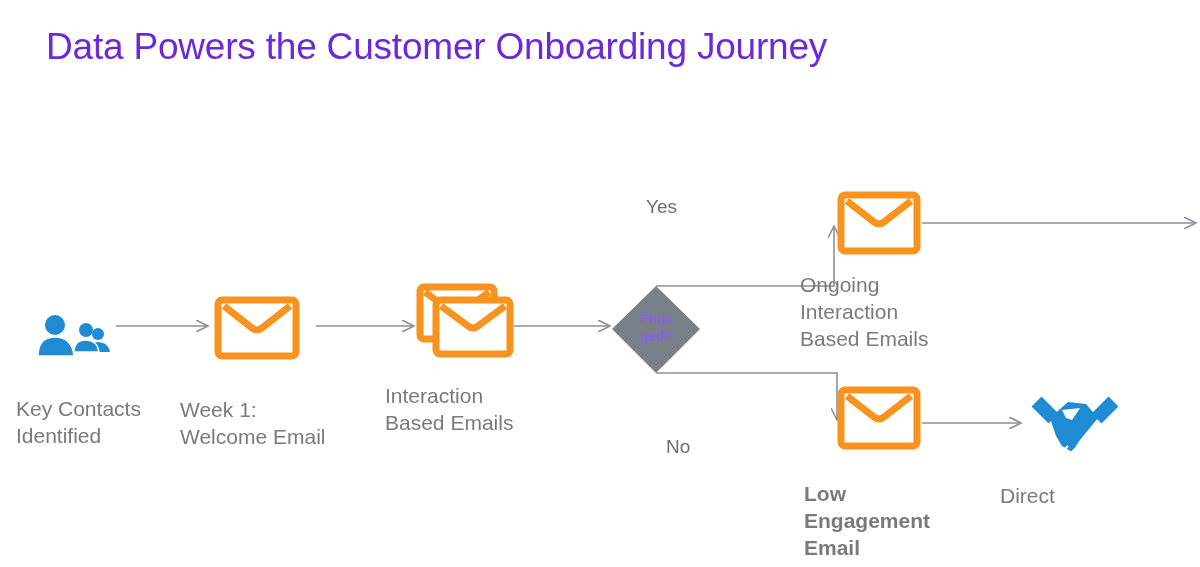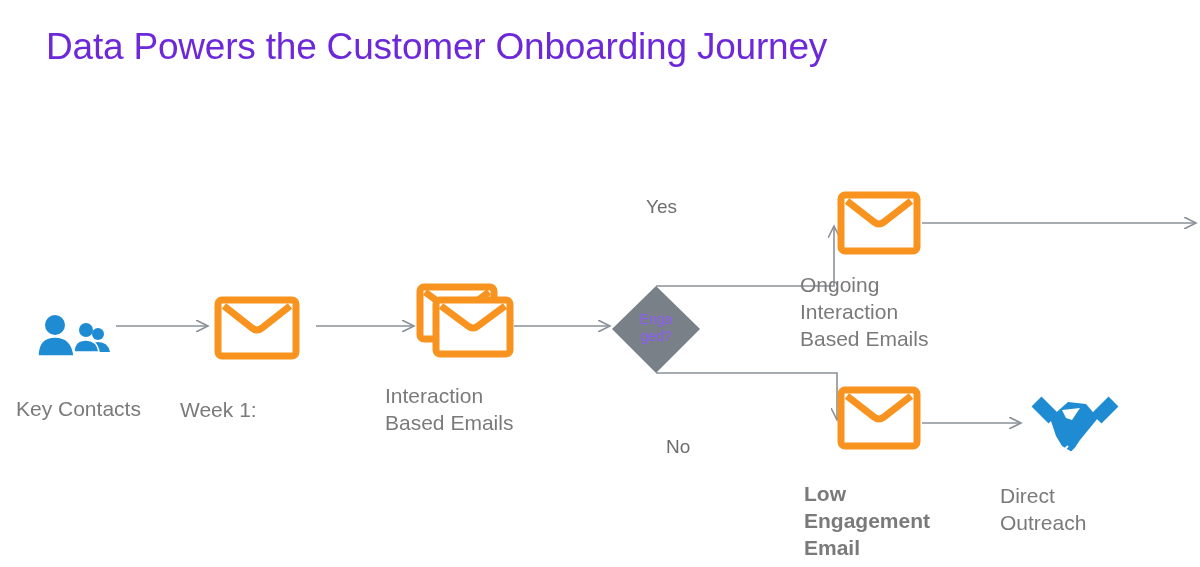--- a/index.html
+++ b/index.html
@@ -79,24 +79,26 @@
 <div class="branch" style="left:646px; top:196px;">Yes</div>
 <div class="branch" style="left:666px; top:436px;">No</div>
 
 <div class="dtext" style="left:626px; top:311px;">
   <div>Enga</div>
   <div>ged?</div>
 </div>
 
 <div class="lbl" style="left:16px; width:160px; top:395px;">
   <div>Key Contacts</div>
+  <div>Identified</div>
 </div>
 
 <div class="lbl" style="left:180px; width:170px; top:396px;">
   <div>Week 1:</div>
+  <div>Welcome Email</div>
 </div>
 
 <div class="lbl" style="left:385px; width:160px; top:382px;">
   <div>Interaction</div>
   <div>Based Emails</div>
 </div>
 
 <div class="lbl" style="left:800px; width:164px; top:271px;">
   <div>Ongoing</div>
   <div>Interaction</div>
@@ -104,14 +106,13 @@
 </div>
 
 <div class="lbl" style="left:804px; width:160px; top:480px;font-weight:bold;">
   <div>Low</div>
   <div>Engagement</div>
   <div>Email</div>
 </div>
 
 <div class="lbl" style="left:1000px; width:144px; top:482px;">
   <div>Direct</div>
-  <div>Outreach</div>
 </div>
 
 </body></html>

